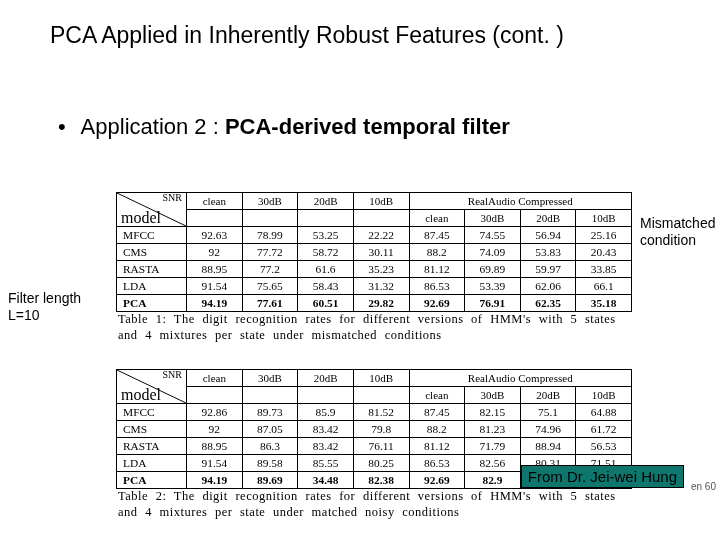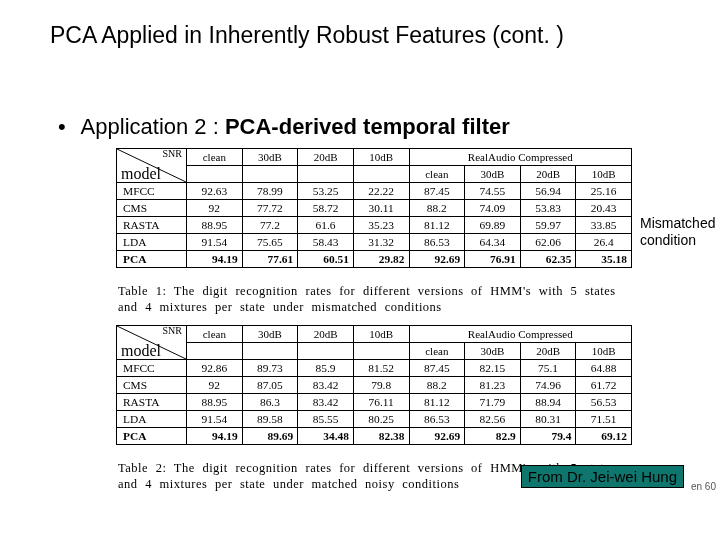--- a/index.html
+++ b/index.html
@@ -43,20 +43,21 @@
     font-family: "Times New Roman", Times, serif;
     font-size: 11.4px;
   }
   #twrap1 { top: 148px; }
   #twrap2 { top: 325px; }
 
   table.data {
     border-collapse: collapse;
     width: 100%;
     table-layout: fixed;
+    margin-top: 44px;
   }
   table.data th, table.data td {
     border: 1px solid #000;
     padding: 0 4px;
     height: 16px;
     text-align: center;
     font-weight: normal;
     overflow: hidden;
     white-space: nowrap;
   }
@@ -73,28 +74,28 @@
     position: absolute;
     left: 0; top: 0; right: 0; bottom: 0;
   }
   .diag svg { width: 100%; height: 100%; display: block; }
   .diag .lbl-top {
     position: absolute; top: -1px; right: 4px; font-size: 10px;
   }
   .diag .lbl-bot {
     position: absolute; bottom: -1px; left: 4px; font-size: 16px;
   }
-  tr.last td { font-weight: bold; text-align: right; }
+  tr.last td { font-weight: bold; }
 
   .caption {
     font-family: "Times New Roman", Times, serif;
     font-size: 12.5px;
     letter-spacing: 0.5px;
     word-spacing: 4px;
-    margin-top: 16px;
+    margin-top: 0;
     line-height: 1.25;
     padding: 0 2px;
   }
 
   .ann {
     position: absolute;
     font-size: 14px;
     line-height: 1.2;
   }
   .ann-right { width: 80px; left: 640px; }
@@ -204,23 +205,23 @@
             <td>59.97</td>
             <td>33.85</td>
           </tr>
       <tr>
             <td class="side">LDA</td>
             <td>91.54</td>
             <td>75.65</td>
             <td>58.43</td>
             <td>31.32</td>
             <td>86.53</td>
-            <td>64.34</td>
+            <td>53.39</td>
             <td>62.06</td>
-            <td>26.4</td>
+            <td>66.1</td>
           </tr>
       <tr class="last">
             <td class="side">PCA</td>
             <td>94.19</td>
             <td>77.61</td>
             <td>60.51</td>
             <td>29.82</td>
             <td>92.69</td>
             <td>76.91</td>
             <td>62.35</td>
@@ -325,16 +326,17 @@
             <td>82.9</td>
             <td>79.4</td>
             <td>69.12</td>
           </tr>
     </tbody>
       </table>
     <div class="caption">Table 2: The digit recognition rates for different versions of HMM's with 5 states and 4 mixtures per state under matched noisy conditions</div>
   </div>
 
   <div id="ann-mis" class="ann ann-right">Mismatched condition</div>
+  <div id="ann-fl" class="ann">Filter length L=10</div>
 
   <div class="credit">From Dr. Jei-wei Hung</div>
   <div class="tiny-right">en 60</div>
 </div>
 
 </body></html>

